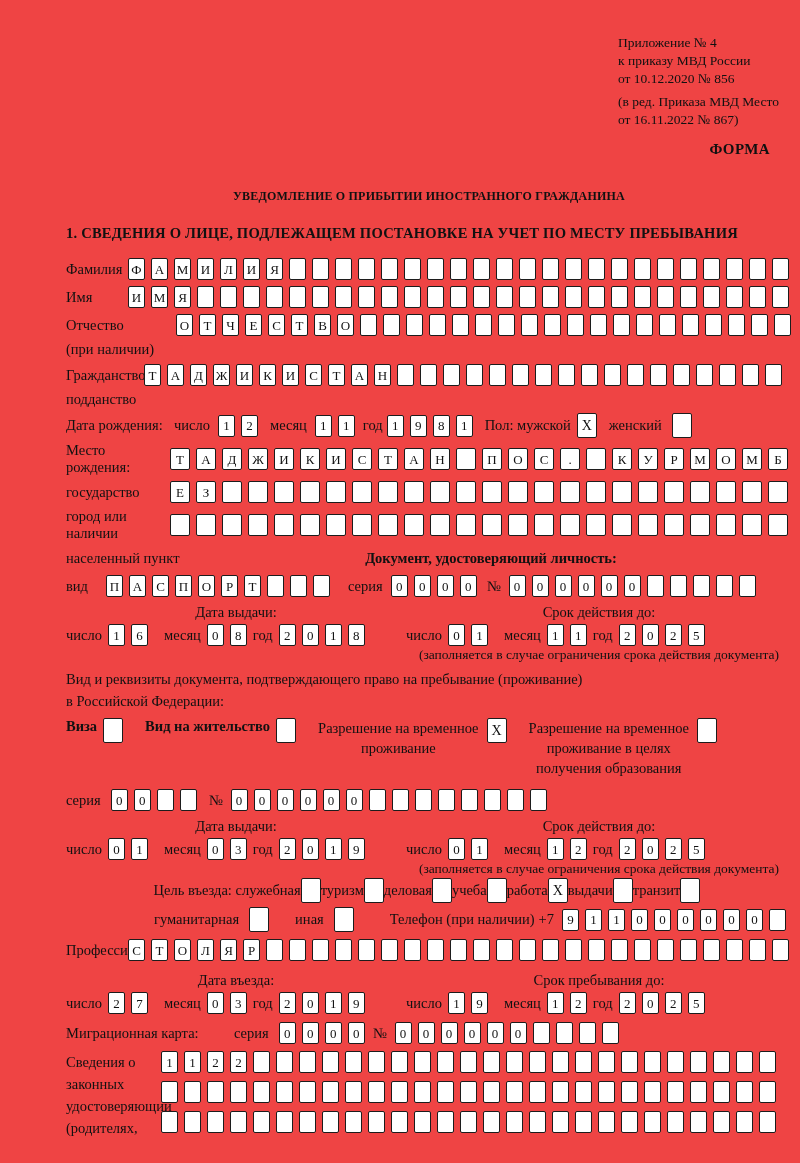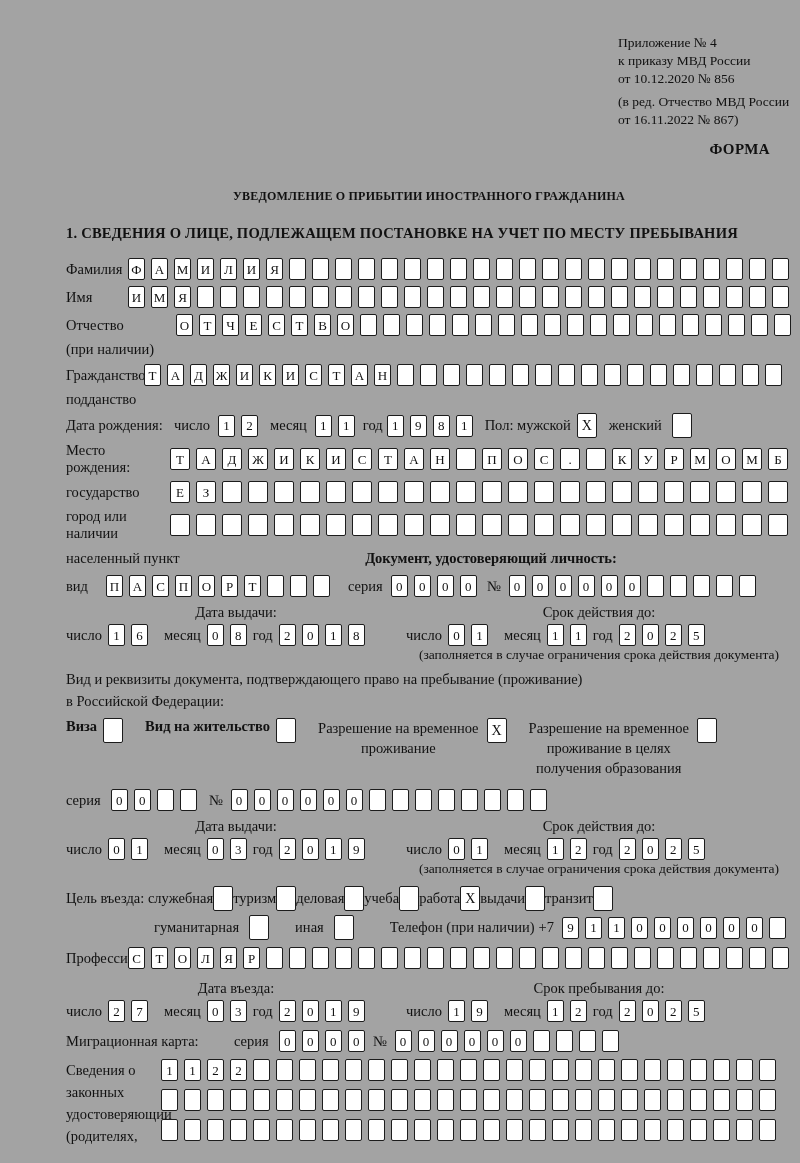--- a/index.html
+++ b/index.html
@@ -1,20 +1,20 @@
 <!DOCTYPE html>
 <html><head>
 <meta charset="utf-8">
 <style>
   html,body{margin:0;padding:0;background:#fff;}
   .page{
     width:800px;height:1163px;box-sizing:border-box;
     padding:34px 8px 0 66px;overflow:hidden;position:relative;
     font-family:"Liberation Serif","DejaVu Serif",serif;
-    font-size:14.5px;color:#111;background:#a3a3a3;
+    font-size:14.5px;color:#111;background:#ef4444;
   }
   .hdr{margin-left:552px;font-size:13.5px;line-height:18px;white-space:nowrap;}
   .hdr .gap{margin-top:5px;}
   .forma{font-weight:bold;text-align:right;padding-right:22px;margin-top:12px;font-size:15px;letter-spacing:.4px;}
   .title{text-align:center;font-weight:bold;font-size:12px;line-height:24px;margin-top:26px;letter-spacing:.2px;}
   .t-underline{display:inline-block;width:58px;border-bottom:2px solid #3a3a3a;height:13px;margin-left:8px;}
   .sec{font-weight:bold;font-size:14.6px;margin-top:17px;margin-bottom:15px;letter-spacing:.2px;}
   .row{display:flex;align-items:center;margin-bottom:4px;min-height:24px;}
   .row.top{align-items:flex-start;}
   .lbl{flex:none;}
@@ -50,21 +50,21 @@
 </style>
 </head>
 <body>
 
 <div class="page">
 
   <div class="hdr">
     <div>Приложение № 4</div>
     <div>к приказу МВД России</div>
     <div>от 10.12.2020 № 856</div>
-    <div class="gap">(в ред. Отчество МВД России</div>
+    <div class="gap">(в ред. Приказа МВД Место</div>
     <div>от 16.11.2022 № 867)</div>
   </div>
   <div class="forma">ФОРМА</div>
 
   <div class="title">
     <div>УВЕДОМЛЕНИЕ О ПРИБЫТИИ ИНОСТРАННОГО ГРАЖДАНИНА</div>
   </div>
 
   <div class="sec">1. СВЕДЕНИЯ О ЛИЦЕ, ПОДЛЕЖАЩЕМ ПОСТАНОВКЕ НА УЧЕТ ПО МЕСТУ ПРЕБЫВАНИЯ</div>
 
@@ -498,21 +498,21 @@
           <span class="cb">2</span>
           <span class="cb">5</span>
         </span>
     </div>
   </div>
   <div class="twocol note">
     <div class="col-l"></div>
     <div class="col-r">(заполняется в случае ограничения срока действия документа)</div>
   </div>
 
-  <div class="row" style="margin-top:8px;justify-content:flex-start;padding-right:4px">
+  <div class="row" style="justify-content:center;padding-right:4px">
     <span>Цель въезда: служебная</span>
     <span class="chk"></span>
     <span>туризм</span>
     <span class="chk"></span>
     <span>деловая</span>
     <span class="chk"></span>
     <span>учеба</span>
     <span class="chk"></span>
     <span>работа</span>
     <span class="chk">X</span>

